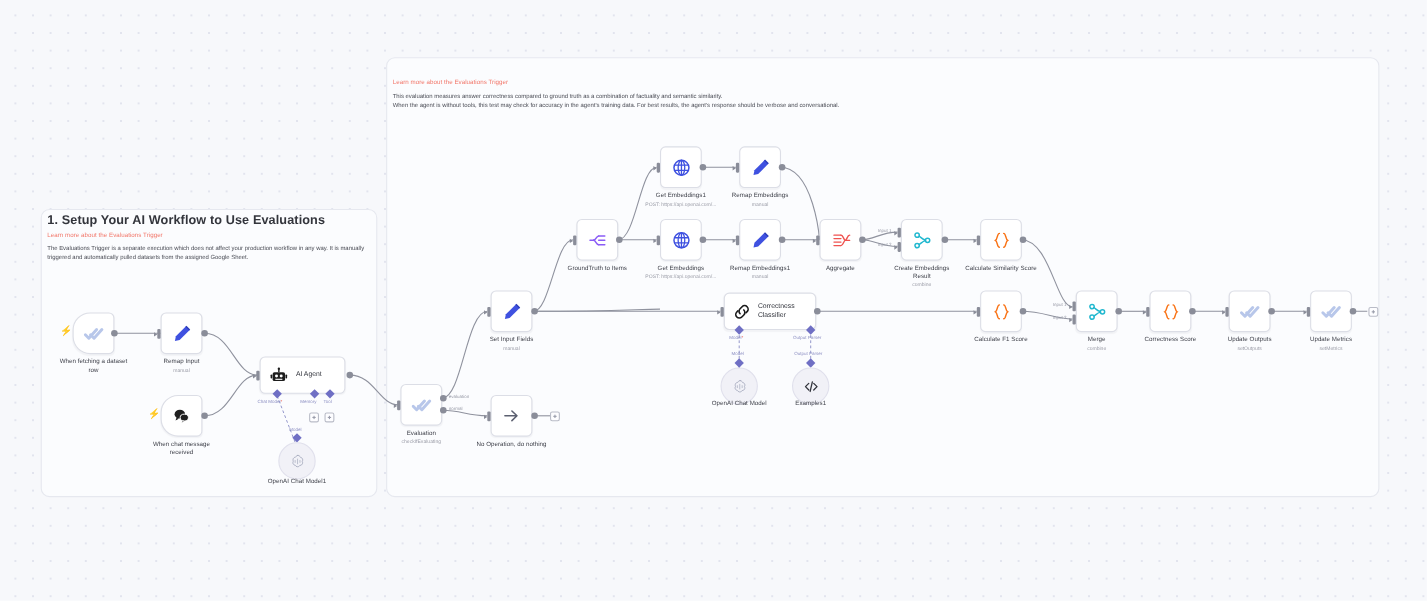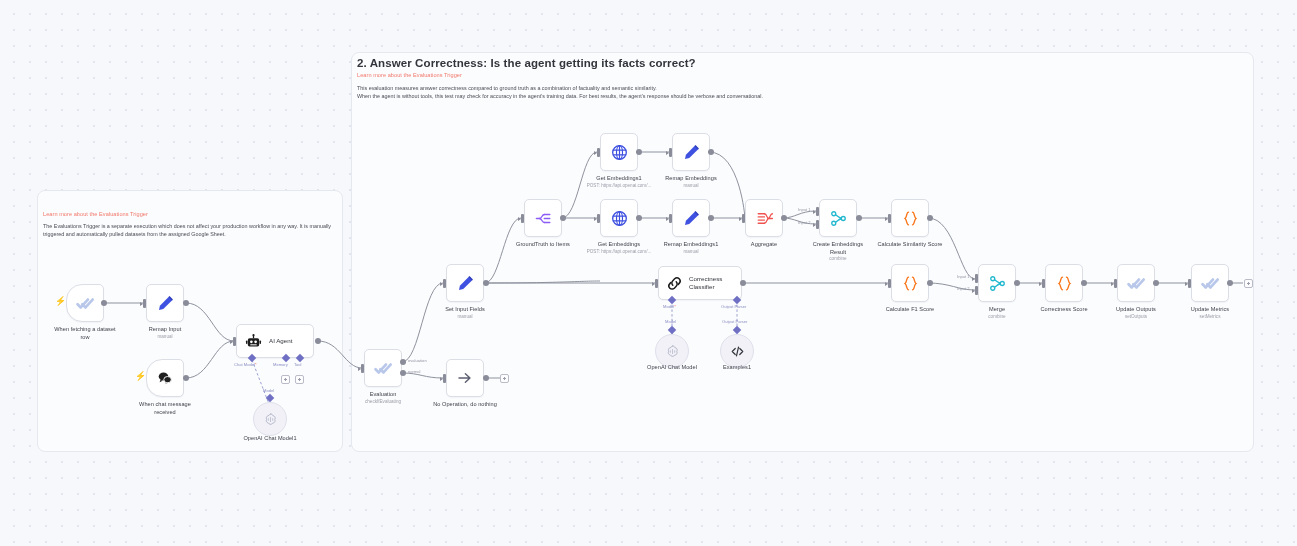--- a/index.html
+++ b/index.html
@@ -110,25 +110,25 @@
   .req{color:#ef5b4c;}
 
   .icon{display:block;}
 </style>
 </head>
 <body>
 
 <div id="canvas">
 
   <div class="sticky" style="left:37px;top:190px;width:306px;height:262px;"></div>
+  <div class="sticky-title" style="left:43px;top:195px;width:290px;">1. Setup Your AI Workflow to Use Evaluations</div>
   <div class="sticky-link" style="left:43px;top:211px;width:290px;">Learn more about the Evaluations Trigger</div>
   <div class="sticky-body" style="left:43px;top:222px;width:290px;">The Evaluations Trigger is a separate execution which does not affect your production workflow in any way. It is manually triggered and automatically pulled datasets from the assigned Google Sheet.</div>
 
   <div class="sticky" style="left:351px;top:52px;width:903px;height:400px;"></div>
-  <div class="sticky-title" style="left:357px;top:57px;width:880px;">2. Answer Correctness: Is the agent getting its facts correct?</div>
   <div class="sticky-link" style="left:357px;top:72px;width:880px;">Learn more about the Evaluations Trigger</div>
   <div class="sticky-body" style="left:357px;top:84px;width:880px;">This evaluation measures answer correctness compared to ground truth as a combination of factuality and semantic similarity.</div>
   <div class="sticky-body" style="left:357px;top:92px;width:880px;">When the agent is without tools, this test may check for accuracy in the agent's training data. For best results, the agent's response should be verbose and conversational.</div>
 
   <svg id="edges">
     <g fill="none" stroke="#8f929e" stroke-width="1">
 
       <path d="M104,303 L146,303"></path>
 
       <path d="M186,303 C210,303 214,341 234,341"></path>

